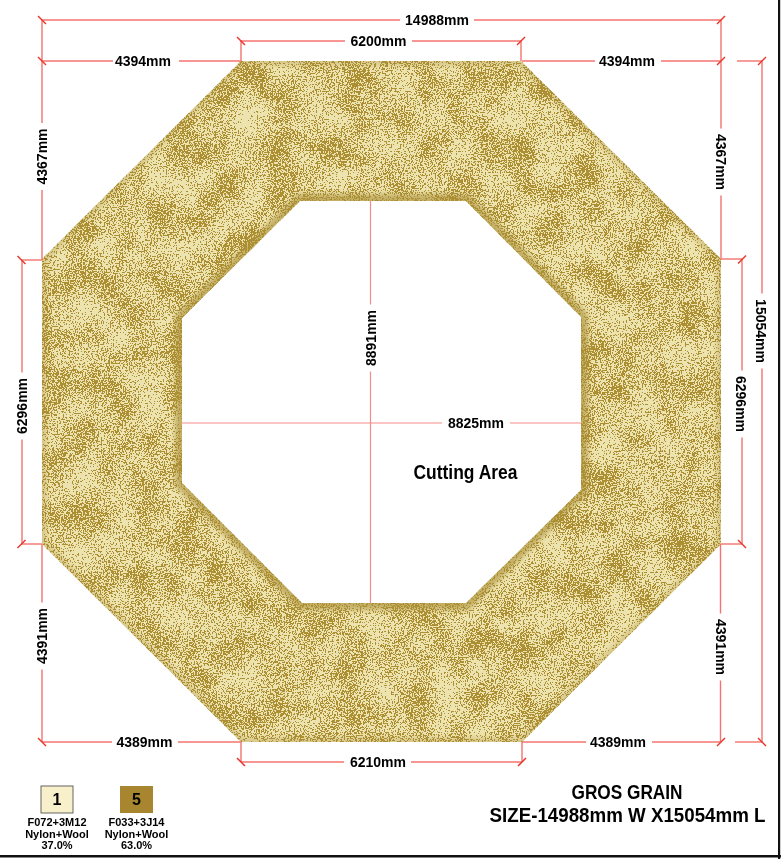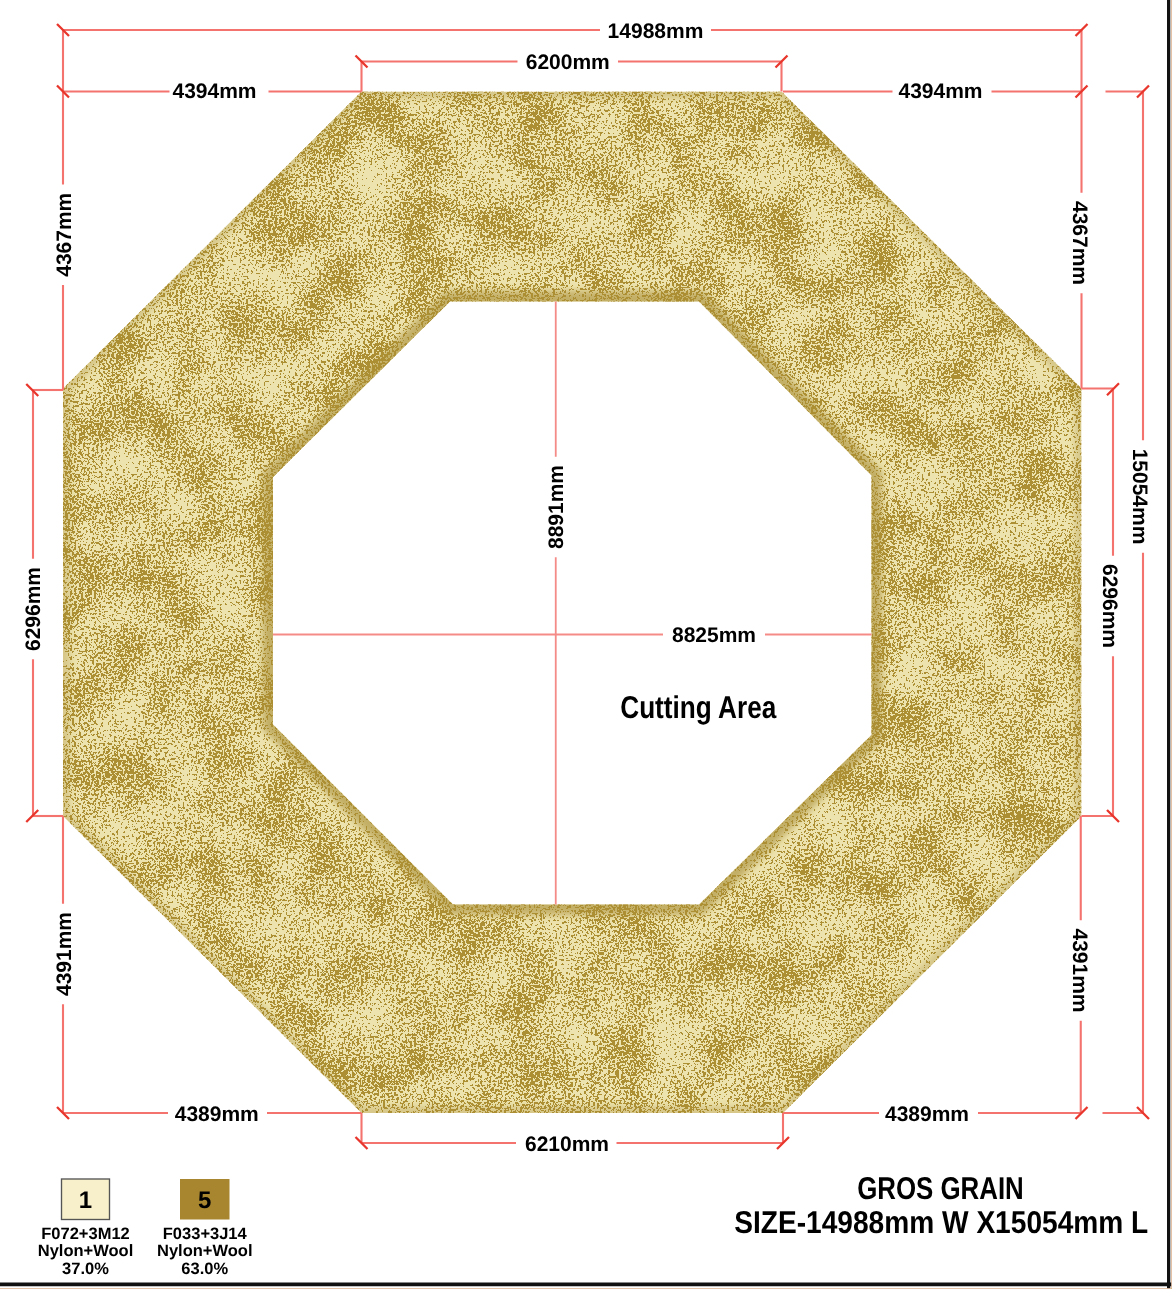--- a/index.html
+++ b/index.html
@@ -1,16 +1,16 @@
 <!DOCTYPE html>
 <html><head>
 <meta charset="utf-8">
 <style>
   html,body{margin:0;padding:0;background:#ffffff;}
-  #page{position:relative;width:781px;height:859px;overflow:hidden;background:#c2410c;}
+  #page{position:relative;width:781px;height:859px;overflow:hidden;background:#84cc16;}
   svg{display:block;}
   text{font-family:"Liberation Sans",sans-serif;font-weight:bold;fill:#000;}
 </style>
 </head>
 <body>
 <div id="page">
 <svg width="781" height="859" viewBox="0 0 781 859">
 <defs>
   <clipPath id="octa" clipPathUnits="userSpaceOnUse">
     <path clip-rule="evenodd" d="M241,61 L521,61 L721,259 L721,544 L522,742 L241,742 L42,544 L42,259 Z

